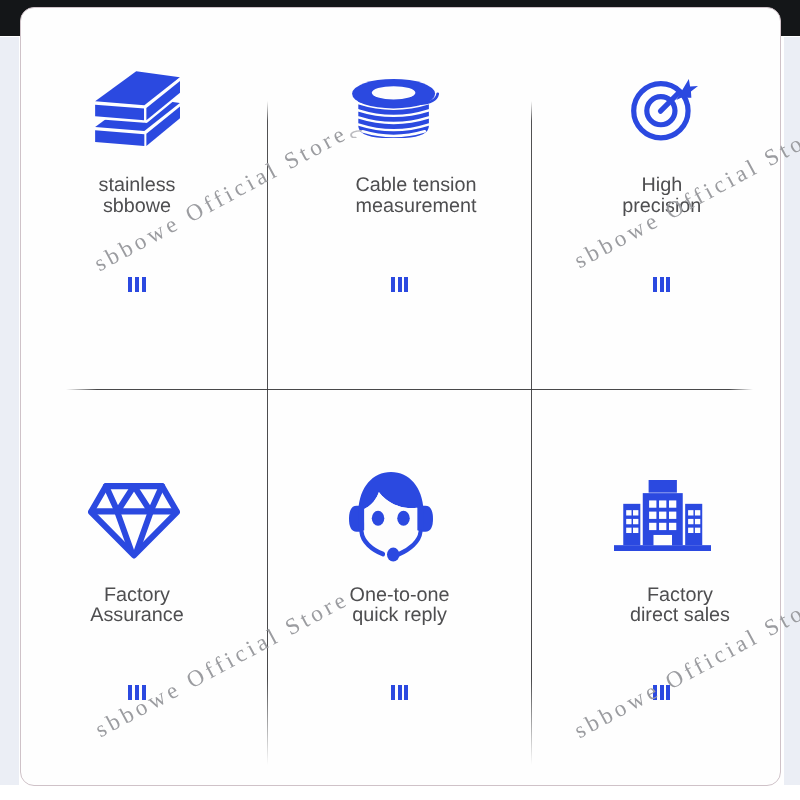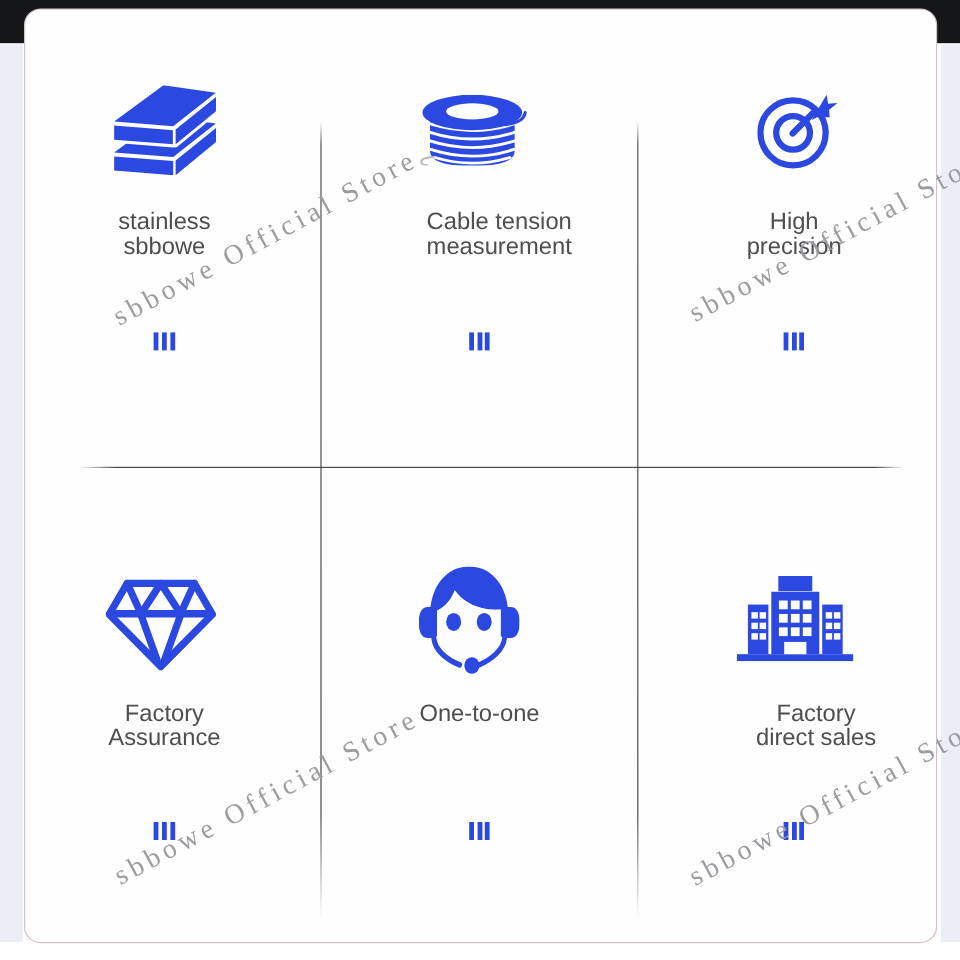--- a/index.html
+++ b/index.html
@@ -173,20 +173,21 @@
                    C 76.5 64 68 78 47.5 85 C 27 78 18 64 18 49 Z" fill="#fdfdfd"></path>
           <ellipse cx="33" cy="48.5" rx="7" ry="7.5" fill="#2b49e0"></ellipse>
           <ellipse cx="61.5" cy="48.5" rx="7" ry="7.5" fill="#2b49e0"></ellipse>
           <path d="M 80.5 62 C 79.5 72 68 80 56.5 84.5" fill="none" stroke="#2b49e0" stroke-width="4.5" stroke-linecap="round"></path>
           <circle cx="50" cy="85" r="7" fill="#2b49e0"></circle>
           <path d="M 14.5 62 C 15.5 72 26 80 38.5 84.5" fill="none" stroke="#2b49e0" stroke-width="4.8" stroke-linecap="round"></path>
         </svg>
       </div>
       <div class="label" style="left:248.60000000000002px; width:260px; top:576.5px;">
         <div>One-to-one</div>
+        <div>quick reply</div>
       </div>
       <div class="bars" style="left:248.60000000000002px; width:260px; top:677.0px;">
         <span></span>
         <span></span>
         <span></span>
       </div>
     </div>
 
     <div class="cell" style="left:0; top:0; width:759px;">
       <div class="icon-box" style="left:592.6px; top:471.5px; width:97.5px; height:71.0px;">

